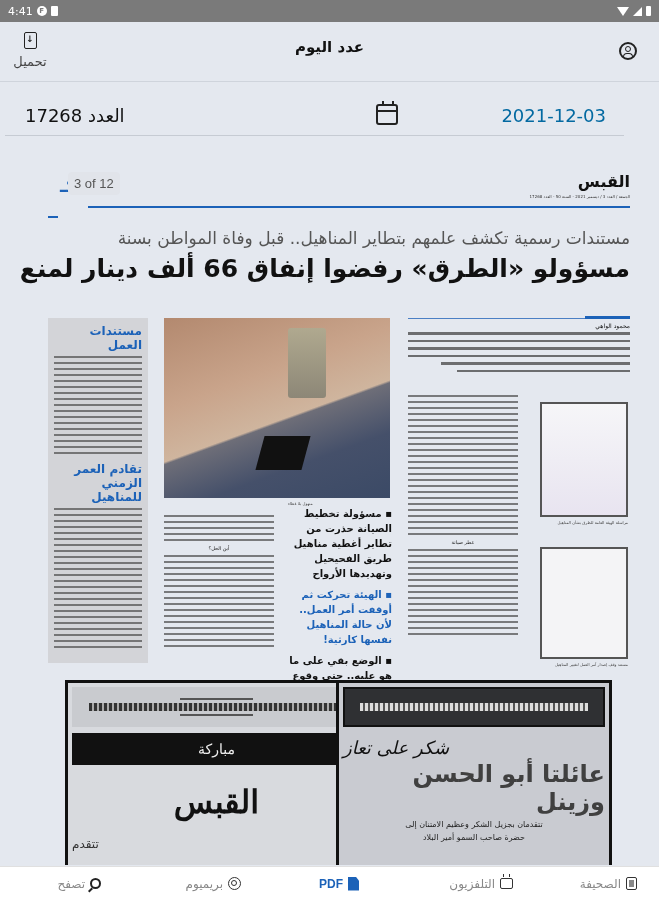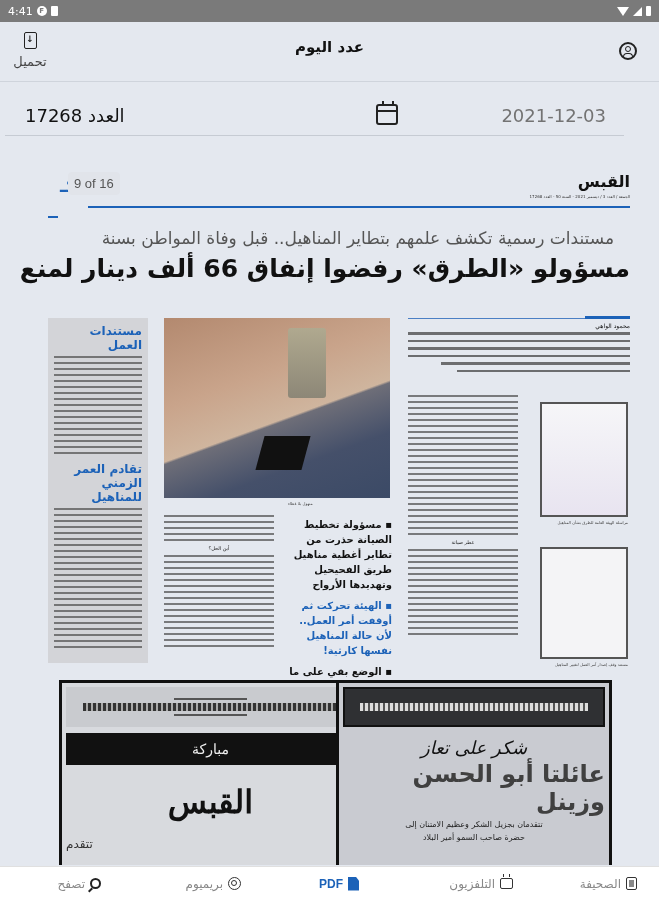--- a/index.html
+++ b/index.html
@@ -21,70 +21,70 @@
   .app-title { position: absolute; left: 0; right: 0; top: 16px; text-align: center; font-size: 15px; font-weight: bold; color: #111; }
   .profile-icon { position: absolute; right: 22px; top: 20px; width: 18px; height: 18px; border: 2px solid #222; border-radius: 50%; cursor: pointer; }
   .profile-icon::before { content: ""; position: absolute; left: 4px; top: 2px; width: 6px; height: 6px; border: 1.5px solid #222; border-radius: 50%; box-sizing: border-box; }
   .profile-icon::after { content: ""; position: absolute; left: 2px; top: 9px; width: 10px; height: 4px; border: 1.5px solid #222; border-bottom: none; border-radius: 6px 6px 0 0; box-sizing: border-box; }
 
   .date-row { position: absolute; left: 5px; top: 96px; width: 619px; height: 40px; border-bottom: 1.5px solid #c6cbd3; display: flex; align-items: center; }
   .issue-num { position: absolute; left: 20px; font-size: 18px; color: #111; direction: rtl; }
   .cal-icon { position: absolute; left: 371px; top: 8px; width: 22px; height: 21px; border: 2px solid #222; border-radius: 3px; cursor: pointer; }
   .cal-icon::before { content: ""; position: absolute; left: 0; right: 0; top: 4px; border-top: 2px solid #222; }
   .cal-icon::after { content: ""; position: absolute; left: 4px; top: -5px; width: 8px; height: 4px; border-left: 2px solid #222; border-right: 2px solid #222; }
-  .date-val { position: absolute; right: 18px; font-size: 18px; color: #737373; }
+  .date-val { position: absolute; right: 18px; font-size: 18px; color: #0369a1; }
 
   .page-viewer { position: absolute; left: 20px; top: 140px; width: 639px; height: 725px; overflow: hidden; }
   .np { position: absolute; left: 28px; top: 30px; width: 582px; height: 700px; background: #e4e8ef; }
   .np-brand { position: absolute; right: 0; top: 2px; font-size: 16px; font-weight: bold; color: #111; direction: rtl; }
   .np-dateline { position: absolute; right: 0; top: 24px; font-size: 4px; color: #333; }
   .np-section { position: absolute; left: 12px; top: 5px; font-size: 18px; color: #1c62b8; direction: rtl; font-weight: bold; }
   .np-rule { position: absolute; left: 40px; right: 0; top: 36px; border-top: 2px solid #1c62b8; }
   .np-rule-l { position: absolute; left: 0; width: 10px; top: 46px; border-top: 2px solid #1c62b8; }
   .page-counter { position: absolute; left: 20px; top: 2px; background: #e1e4ea; border-radius: 4px; padding: 4px 6px; font-size: 13px; color: #555; font-family: "Liberation Sans", sans-serif; }
-  .np-kicker { position: absolute; right: 16px; top: 58px; font-size: 17px; color: #555; direction: rtl; white-space: nowrap; }
+  .np-kicker { position: absolute; right: 0; top: 58px; font-size: 17px; color: #555; direction: rtl; white-space: nowrap; }
   .np-headline { position: absolute; right: 0; top: 84px; font-size: 25px; font-weight: bold; color: #111; direction: rtl; white-space: nowrap; letter-spacing: -0.5px; }
 
   .sidebar-box { position: absolute; left: 0; top: 148px; width: 100px; height: 345px; background: #d3d4d8; padding: 6px 6px; direction: rtl; }
   .sb-h { color: #1c62b8; font-weight: bold; font-size: 12px; margin-bottom: 4px; }
   .txt-lines { display: block; }
   .txt-lines i { display: block; height: 2px; background: #555; margin-bottom: 4px; opacity: .75; }
   .photo { position: absolute; left: 116px; top: 148px; width: 226px; height: 180px; background: linear-gradient(160deg, #b3896f 0%, #c9a48b 35%, #cfb59e 55%, #6e6e78 56%, #45506a 75%, #3b4a66 100%); overflow: hidden; }
   .photo .bin { position: absolute; left: 124px; top: 10px; width: 38px; height: 70px; background: linear-gradient(#b0a98f, #8d8777); border-radius: 3px; }
   .photo .hole { position: absolute; left: 96px; top: 118px; width: 46px; height: 34px; background: #111; transform: skewX(-15deg); }
   .photo-cap { position: absolute; left: 240px; top: 331px; font-size: 4px; color: #444; }
   .col-mid { position: absolute; left: 116px; top: 345px; width: 110px; height: 150px; direction: rtl; }
   .mid-sub { font-size: 5px; text-align: center; color: #222; margin: 4px 0; }
-  .bullets { position: absolute; left: 232px; top: 347px; width: 112px; direction: rtl; }
+  .bullets { position: absolute; left: 232px; top: 336px; width: 112px; direction: rtl; }
   .bullet { font-size: 10px; font-weight: bold; color: #111; line-height: 1.5; margin-bottom: 6px; }
   .bullet.blue { color: #1c62b8; }
 
   .byline-rule { position: absolute; left: 360px; right: 0; top: 148px; border-top: 1.5px solid #4b7fc4; }
   .byline-rule::after { content: ""; position: absolute; right: 0; top: -3px; width: 45px; border-top: 3px solid #1c62b8; }
   .byline { position: absolute; right: 0; top: 152px; font-size: 6px; color: #111; direction: rtl; }
   .lead { position: absolute; left: 360px; right: 0; top: 162px; direction: rtl; }
   .lead i { display: block; height: 2.5px; background: #444; margin-bottom: 5px; opacity: .75; }
   .col-r-text { position: absolute; left: 360px; width: 110px; top: 225px; direction: rtl; }
   .doc { position: absolute; right: 2px; width: 88px; background: #f4f4f6; border: 2px solid #555; }
   .doc.d1 { top: 232px; height: 115px; background: linear-gradient(#f6f6f8, #e8e4f0); }
   .doc.d2 { top: 377px; height: 112px; }
   .doc-cap { position: absolute; right: 2px; width: 90px; font-size: 4px; color: #444; direction: rtl; }
 
   .ad { position: absolute; top: 510px; height: 200px; border: 3px solid #111; background: #d8dade; padding: 4px; }
-  .ad-left { left: 11px; width: 303px; }
+  .ad-left { left: 17px; width: 303px; }
   .ad-right { left: 288px; width: 276px; background: #c9cbd1; }
   .ad-verse { height: 40px; background: #c9cbcf; display: flex; flex-direction: column; align-items: center; justify-content: center; gap: 3px; }
   .ad-verse i { display: block; height: 8px; width: 88%; background: repeating-linear-gradient(90deg, #333 0 3px, #aaa 3px 5px); }
   .ad-verse b { display: block; height: 2px; width: 25%; background: #555; }
   .ad-black { height: 32px; background: #111; margin-top: 6px; display: flex; align-items: center; justify-content: center; color: #eee; font-size: 14px; font-family: "DejaVu Serif", serif; }
   .ad-brand { text-align: center; font-size: 32px; font-weight: bold; color: #111; margin-top: 18px; direction: rtl; font-family: "DejaVu Serif", serif; }
   .ad-small { text-align: left; font-size: 12px; color: #333; margin-top: 16px; direction: rtl; }
   .ad-right .ad-top { height: 40px; background: #2f3033; display: flex; flex-direction: column; align-items: center; justify-content: center; gap: 3px; border: 2px solid #111; }
   .ad-right .ad-top i { display: block; height: 8px; width: 88%; background: repeating-linear-gradient(90deg, #ddd 0 3px, #555 3px 5px); }
-  .ad-callig { text-align: center; font-size: 18px; color: #111; margin-top: 10px; font-family: "DejaVu Serif", serif; font-style: italic; direction: rtl; }
+  .ad-callig { text-align: left; font-size: 18px; color: #111; margin-top: 10px; font-family: "DejaVu Serif", serif; font-style: italic; direction: rtl; }
   .ad-family { text-align: right; font-size: 24px; font-weight: bold; color: #404040; margin-top: 2px; direction: rtl; }
   .ad-line { text-align: center; font-size: 8px; color: #222; margin-top: 4px; direction: rtl; }
   .ad-sheikh { text-align: center; font-size: 15px; font-weight: bold; color: #111; margin-top: 4px; direction: rtl; }
 
   .bottom-nav { position: absolute; left: 0; top: 866px; width: 659px; height: 34px; background: #fff; border-top: 1px solid #e0e0e0; display: flex; align-items: center; }
   .nav-item { position: absolute; display: flex; align-items: center; gap: 5px; font-size: 12px; color: #888; cursor: pointer; direction: rtl; }
   .nav-item.active { color: #1c62b8; font-weight: bold; font-family: "Liberation Sans", sans-serif; }
   .ni-paper { width: 11px; height: 13px; border: 1.6px solid #333; border-radius: 2px; position: relative; }
   .ni-paper::after { content: ""; position: absolute; left: 2px; right: 2px; top: 2px; bottom: 2px; background: #888; }
   .ni-tv { width: 13px; height: 11px; border: 1.6px solid #333; border-radius: 2px; position: relative; }
@@ -126,21 +126,21 @@
   <span class="date-val">2021-12-03</span>
 </div>
 
 <div class="page-viewer">
   <div class="np">
     <div class="np-brand">القبس</div>
     <div class="np-dateline">الجمعة / العدد 3 / ديسمبر 2021 - السنة 50 - العدد 17268</div>
     <div class="np-section">الكـ</div>
     <div class="np-rule"></div>
     <div class="np-rule-l"></div>
-    <div class="page-counter">9 of 16</div>
+    <div class="page-counter">3 of 12</div>
     <div class="np-kicker">مستندات رسمية تكشف علمهم بتطاير المناهيل.. قبل وفاة المواطن بسنة</div>
     <div class="np-headline">مسؤولو «الطرق» رفضوا إنفاق 66 ألف دينار لمنع الحوادث</div>
 
     <div class="sidebar-box">
       <div class="sb-h">مستندات العمل</div>
       <span class="txt-lines">
           <i></i>
           <i></i>
           <i></i>
           <i></i>

